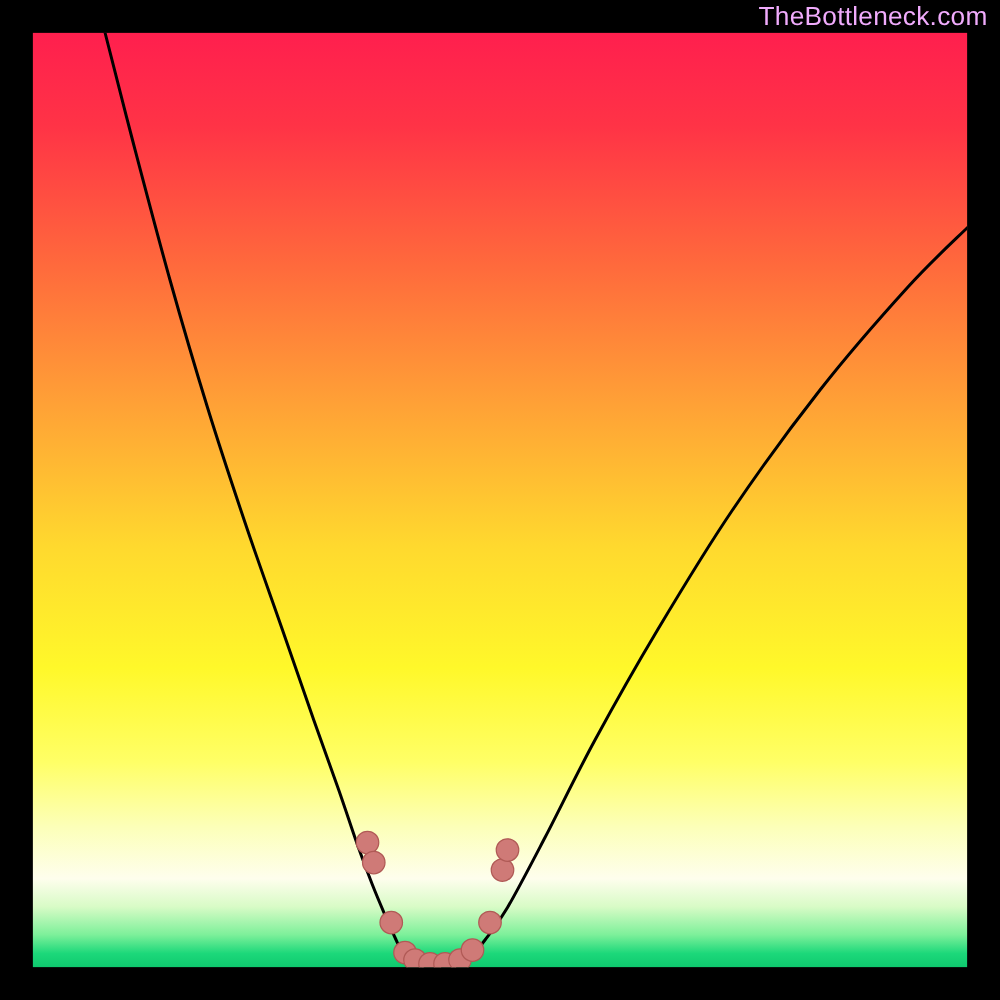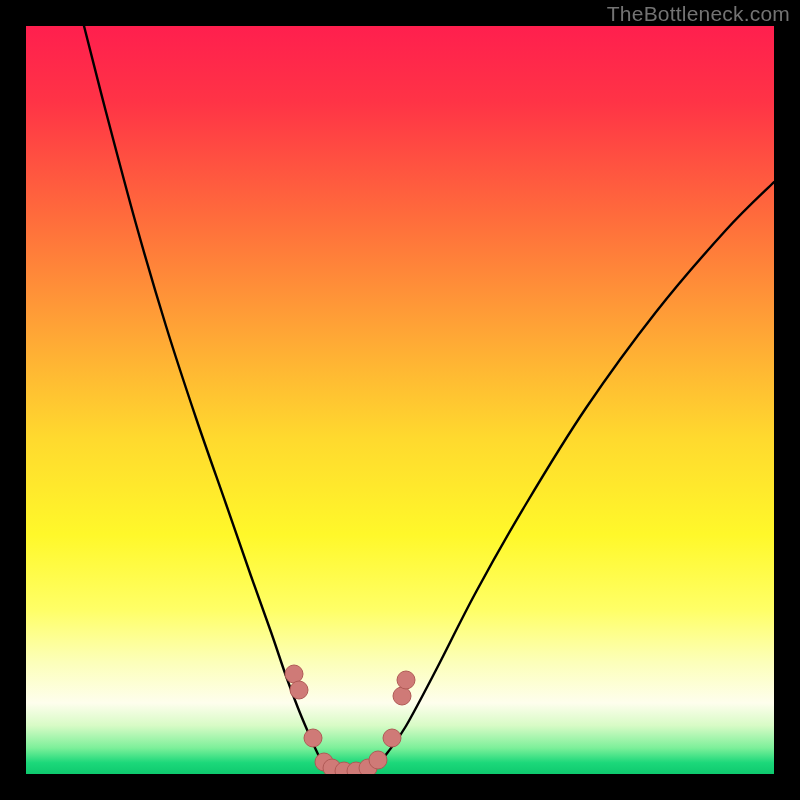--- a/index.html
+++ b/index.html
@@ -26,21 +26,21 @@
     overflow: hidden;
   }
   .gradient {
     position: absolute;
     inset: 0;
   }
   .watermark {
     position: absolute;
     top: 2px;
     right: 10px;
-    color: #737373;
+    color: #f0abfc;
     font-size: 21px;
     font-weight: 400;
     letter-spacing: 0.2px;
     font-family: Arial, Helvetica, sans-serif;
   }
   svg.curve {
     position: absolute;
     inset: 0;
   }
 </style>

